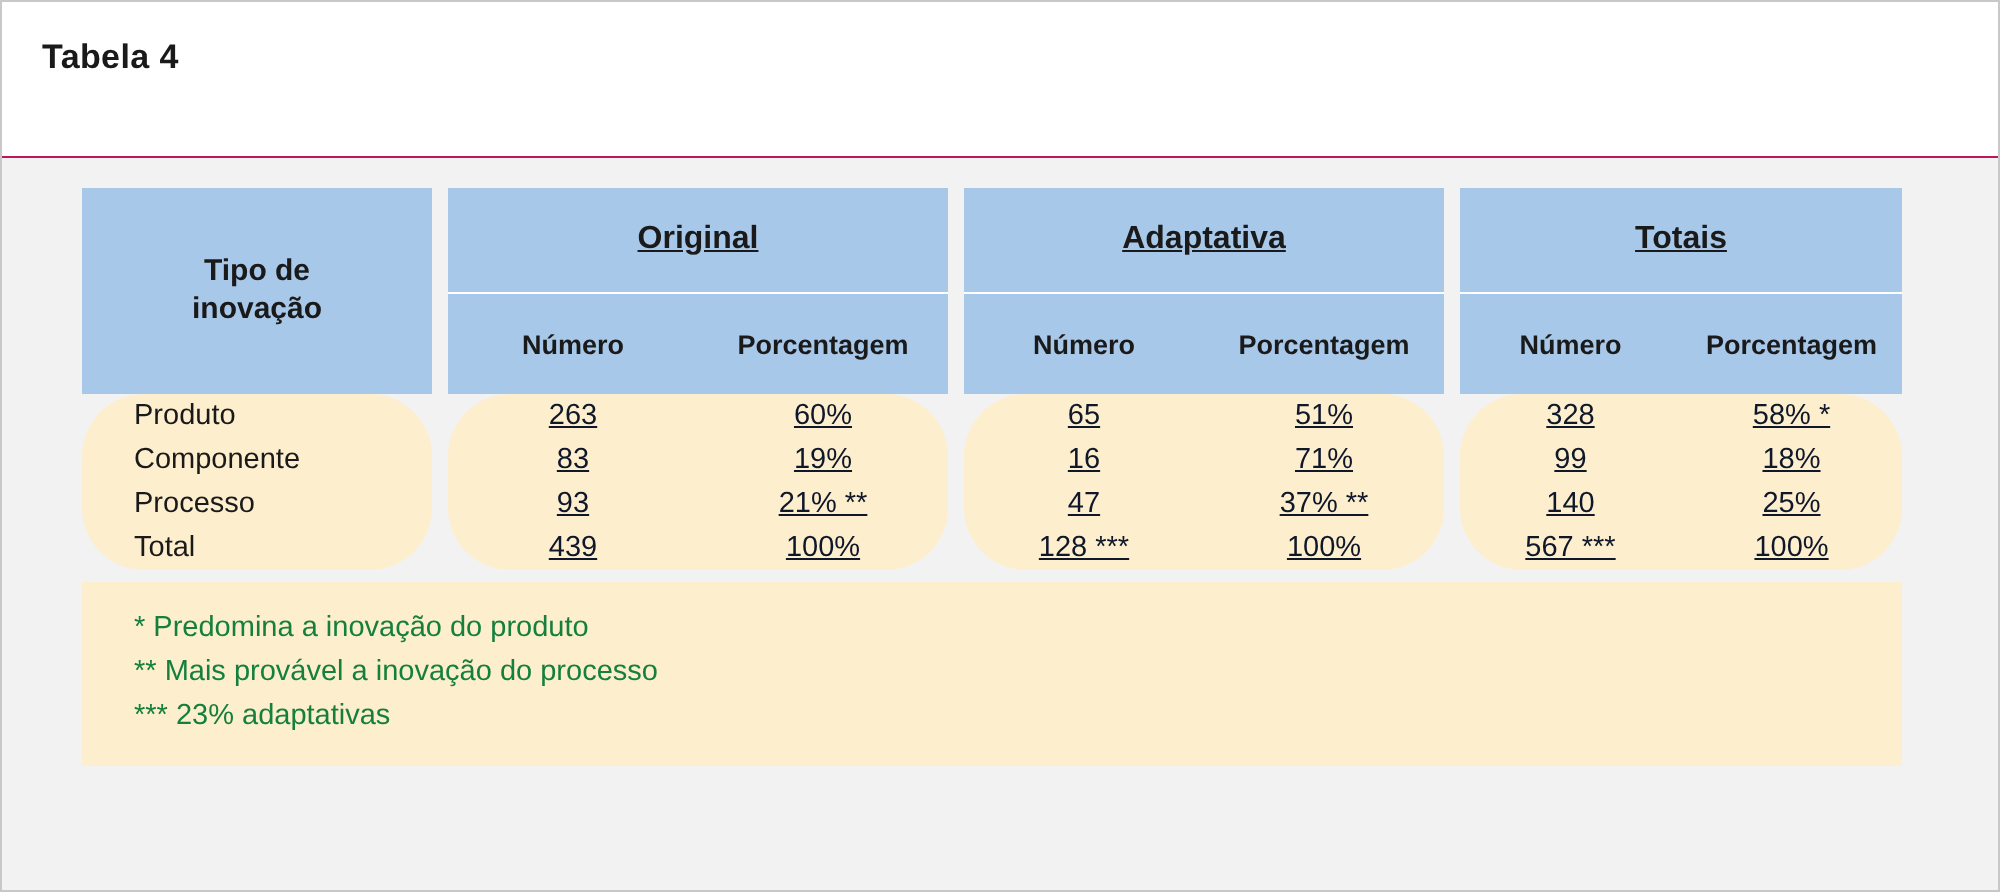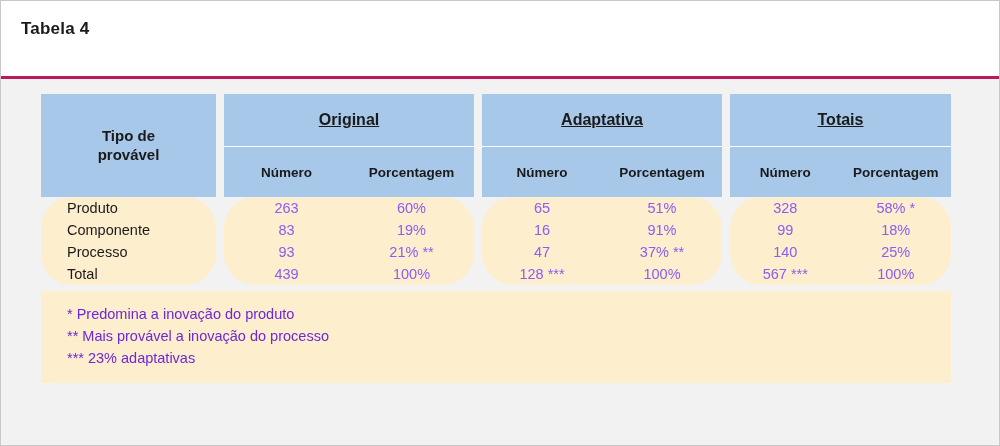--- a/index.html
+++ b/index.html
@@ -18,21 +18,21 @@
     width: 1000px;
     height: 446px;
     box-sizing: border-box;
     border: 1px solid #c8c8c8;
     background: #ffffff;
   }
   .title-bar {
     height: 78px;
     box-sizing: border-box;
     background: #ffffff;
-    border-bottom: 3px solid #be185d;
+    border-bottom: 1px solid #be185d;
     display: flex;
     align-items: flex-start;
   }
   .title-text {
     font-size: 17px;
     font-weight: bold;
     color: #1a1a1a;
     margin: 18px 0 0 20px;
     letter-spacing: 0.2px;
   }
@@ -89,39 +89,40 @@
     background: #fdeecd;
   }
   .rows-label {
     font-size: 14.5px;
     color: #1a1a1a;
     padding: 0 0 0 26px;
     line-height: 22px;
   }
   .rows-num {
     font-size: 14.5px;
-    color: #8b5cf6;
+    color: #0f172a;
     text-align: center;
     line-height: 22px;
+    text-decoration: underline;
   }
   .data-block {
     padding: 14px 0 16px 0;
     border-radius: 31px;
   }
   .footnotes {
     background: #fdeecd;
     margin-left: 40px;
     width: 910px;
     box-sizing: border-box;
     padding: 12px 0 14px 26px;
     border-top: 6px solid #f2f2f2;
   }
   .footnote-line {
     font-size: 14.5px;
-    color: #6d28d9;
+    color: #15803d;
     line-height: 22px;
   }
   .subgrid {
     display: grid;
     grid-template-columns: 1fr 1fr;
   }
 </style>
 </head>
 <body>
 
@@ -141,21 +142,21 @@
           <col style="width:250px">
           <col style="width:8px">
           <col style="width:240px">
           <col style="width:8px">
           <col style="width:221px">
         </colgroup>
         <tbody>
           <tr>
             <td class="hdr hdr-corner" rowspan="2">
               <div>Tipo de</div>
-              <div>provável</div>
+              <div>inovação</div>
             </td>
             <td class="sep-col" rowspan="2"></td>
             <td class="hdr hdr-group">Original</td>
             <td class="sep-col" rowspan="2"></td>
             <td class="hdr hdr-group">Adaptativa</td>
             <td class="sep-col" rowspan="2"></td>
             <td class="hdr hdr-group">Totais</td>
           </tr>
           <tr>
             <td class="hdr hdr-sub">
@@ -199,21 +200,21 @@
                 <div class="rows-num">100%</div>
               </div>
             </td>
             <td class="sep-col"></td>
 
             <td class="body-cell data-block">
               <div class="subgrid">
                 <div class="rows-num">65</div>
                 <div class="rows-num">51%</div>
                 <div class="rows-num">16</div>
-                <div class="rows-num">91%</div>
+                <div class="rows-num">71%</div>
                 <div class="rows-num">47</div>
                 <div class="rows-num">37% **</div>
                 <div class="rows-num">128 ***</div>
                 <div class="rows-num">100%</div>
               </div>
             </td>
             <td class="sep-col"></td>
 
             <td class="body-cell data-block">
               <div class="subgrid">

